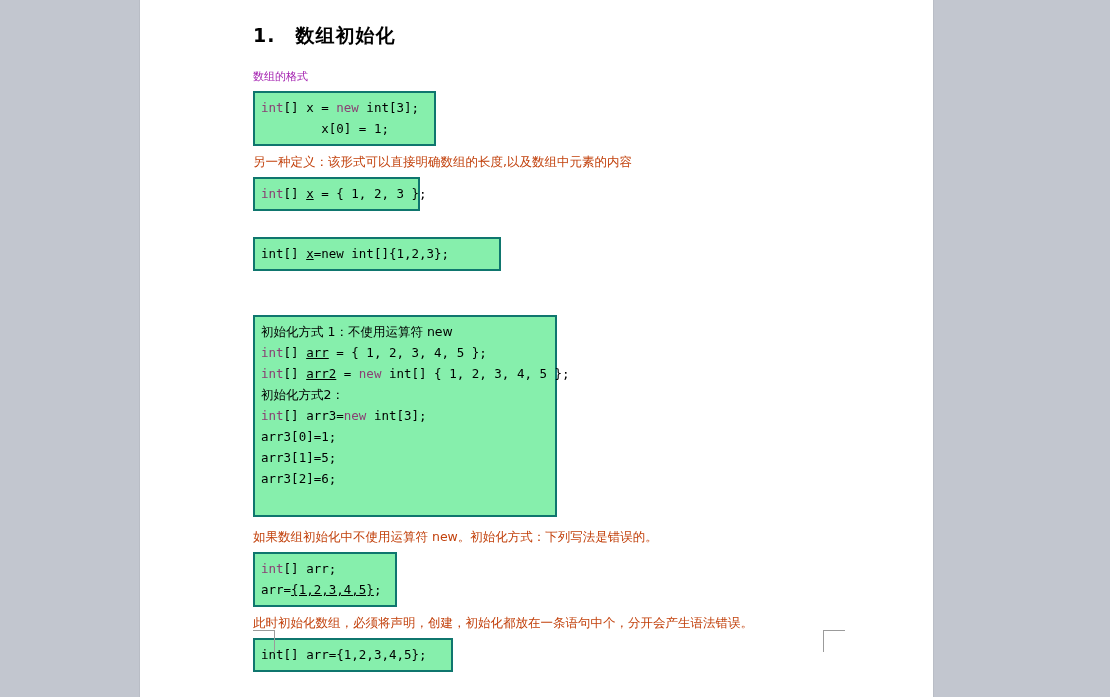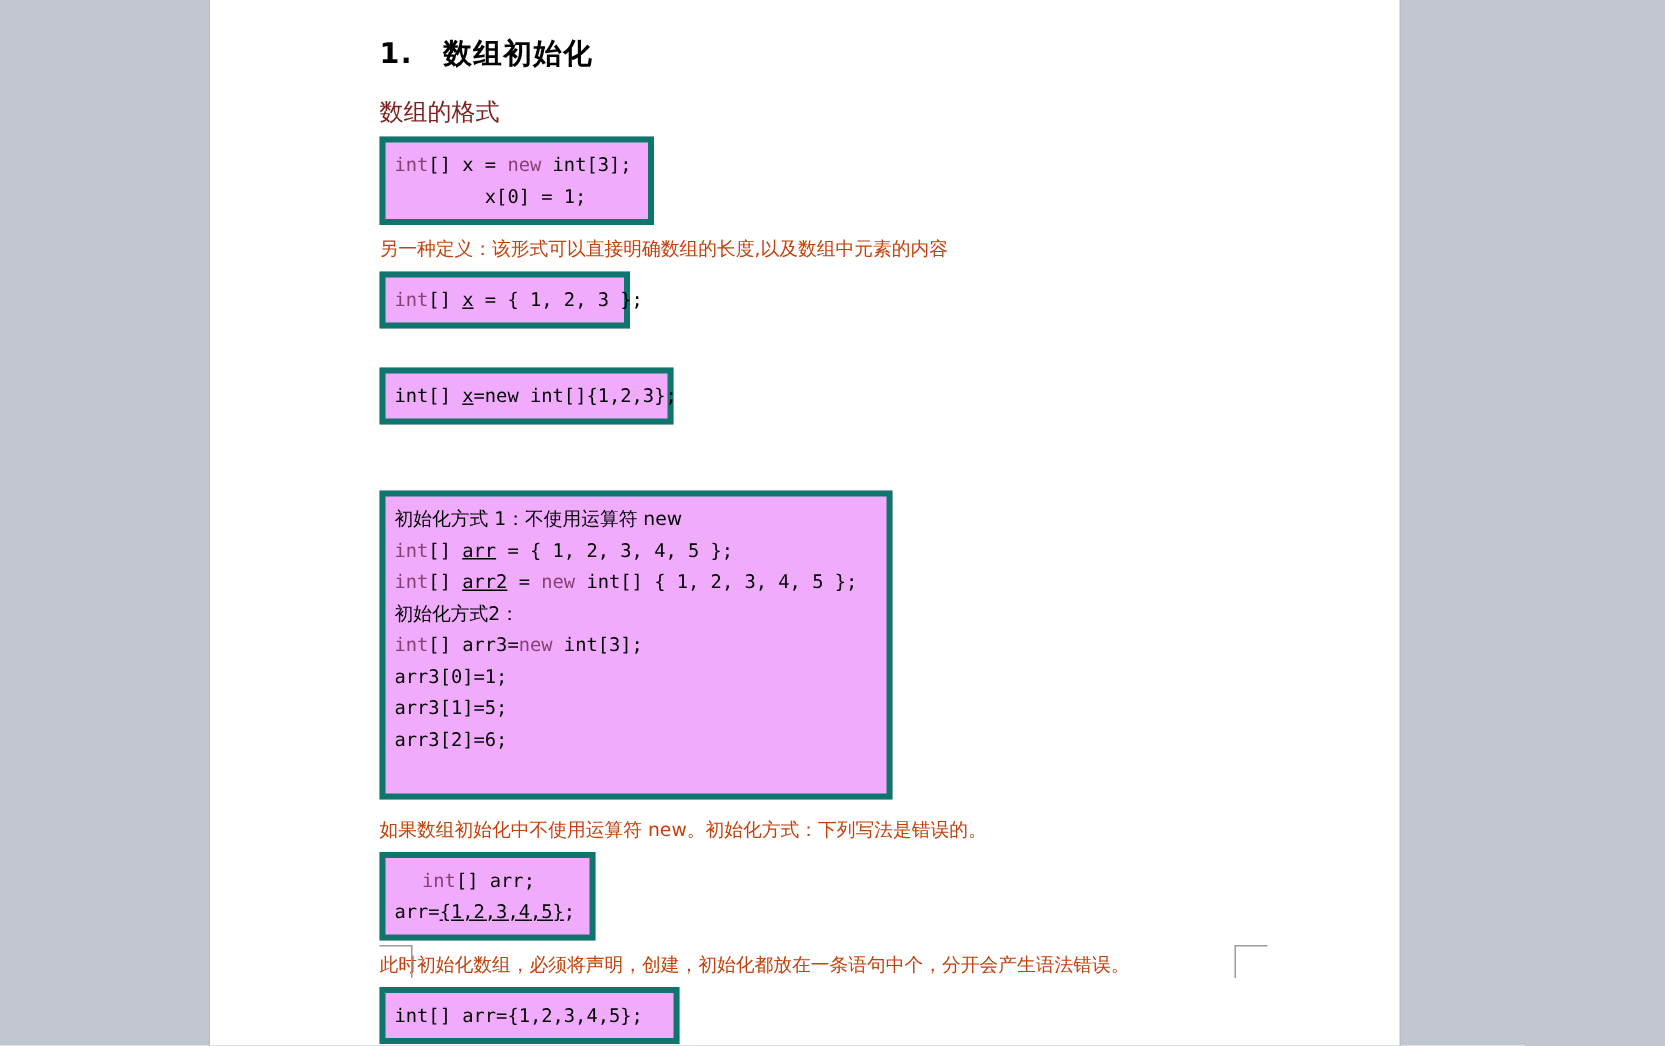--- a/index.html
+++ b/index.html
@@ -55,22 +55,22 @@
   .para {
     font-family: "DejaVu Sans", sans-serif;
     font-size: 12.5px;
     color: #c2410c;
     line-height: 19px;
     white-space: pre-wrap;
   }
 
   
   .code-box {
-    border: 4px solid #0f766e;
-    background: #f0abfc;
+    border: 2px solid #0f766e;
+    background: #86efac;
     box-sizing: border-box;
     padding: 4px 18px 5px 6px;
     display: inline-block;
   }
   .code-line {
     font-family: "DejaVu Sans Mono", monospace;
     font-size: 12.5px;
     line-height: 21px;
     color: #000000;
     white-space: pre;
@@ -88,35 +88,35 @@
   }
 
   
   .gap-6  { height: 6px; }
   .gap-10 { height: 10px; }
   .gap-18 { height: 18px; }
   .gap-26 { height: 26px; }
 
   .label-line {
     font-family: Liberation Serif, serif;
-    font-size: 16px;
-    color: #7f1d1d;
+    font-size: 11px;
+    color: #a21caf;
     line-height: 18px;
     white-space: pre;
   }
 
   
   #block-big {
     padding-bottom: 26px;
-    width: 342px;
+    width: 304px;
   }
   #box-format  { width: 183px; }
   #box-brace   { width: 167px; }
-  #box-newinit { width: 196px; }
-  #box-error   { width: 144px; text-align: center; }
+  #box-newinit { width: 248px; }
+  #box-error   { width: 144px; }
   #box-final   { width: 200px; }
 
   
   .crop-mark {
     position: absolute;
     width: 22px;
     height: 22px;
   }
   .crop-mark i {
     position: absolute;

